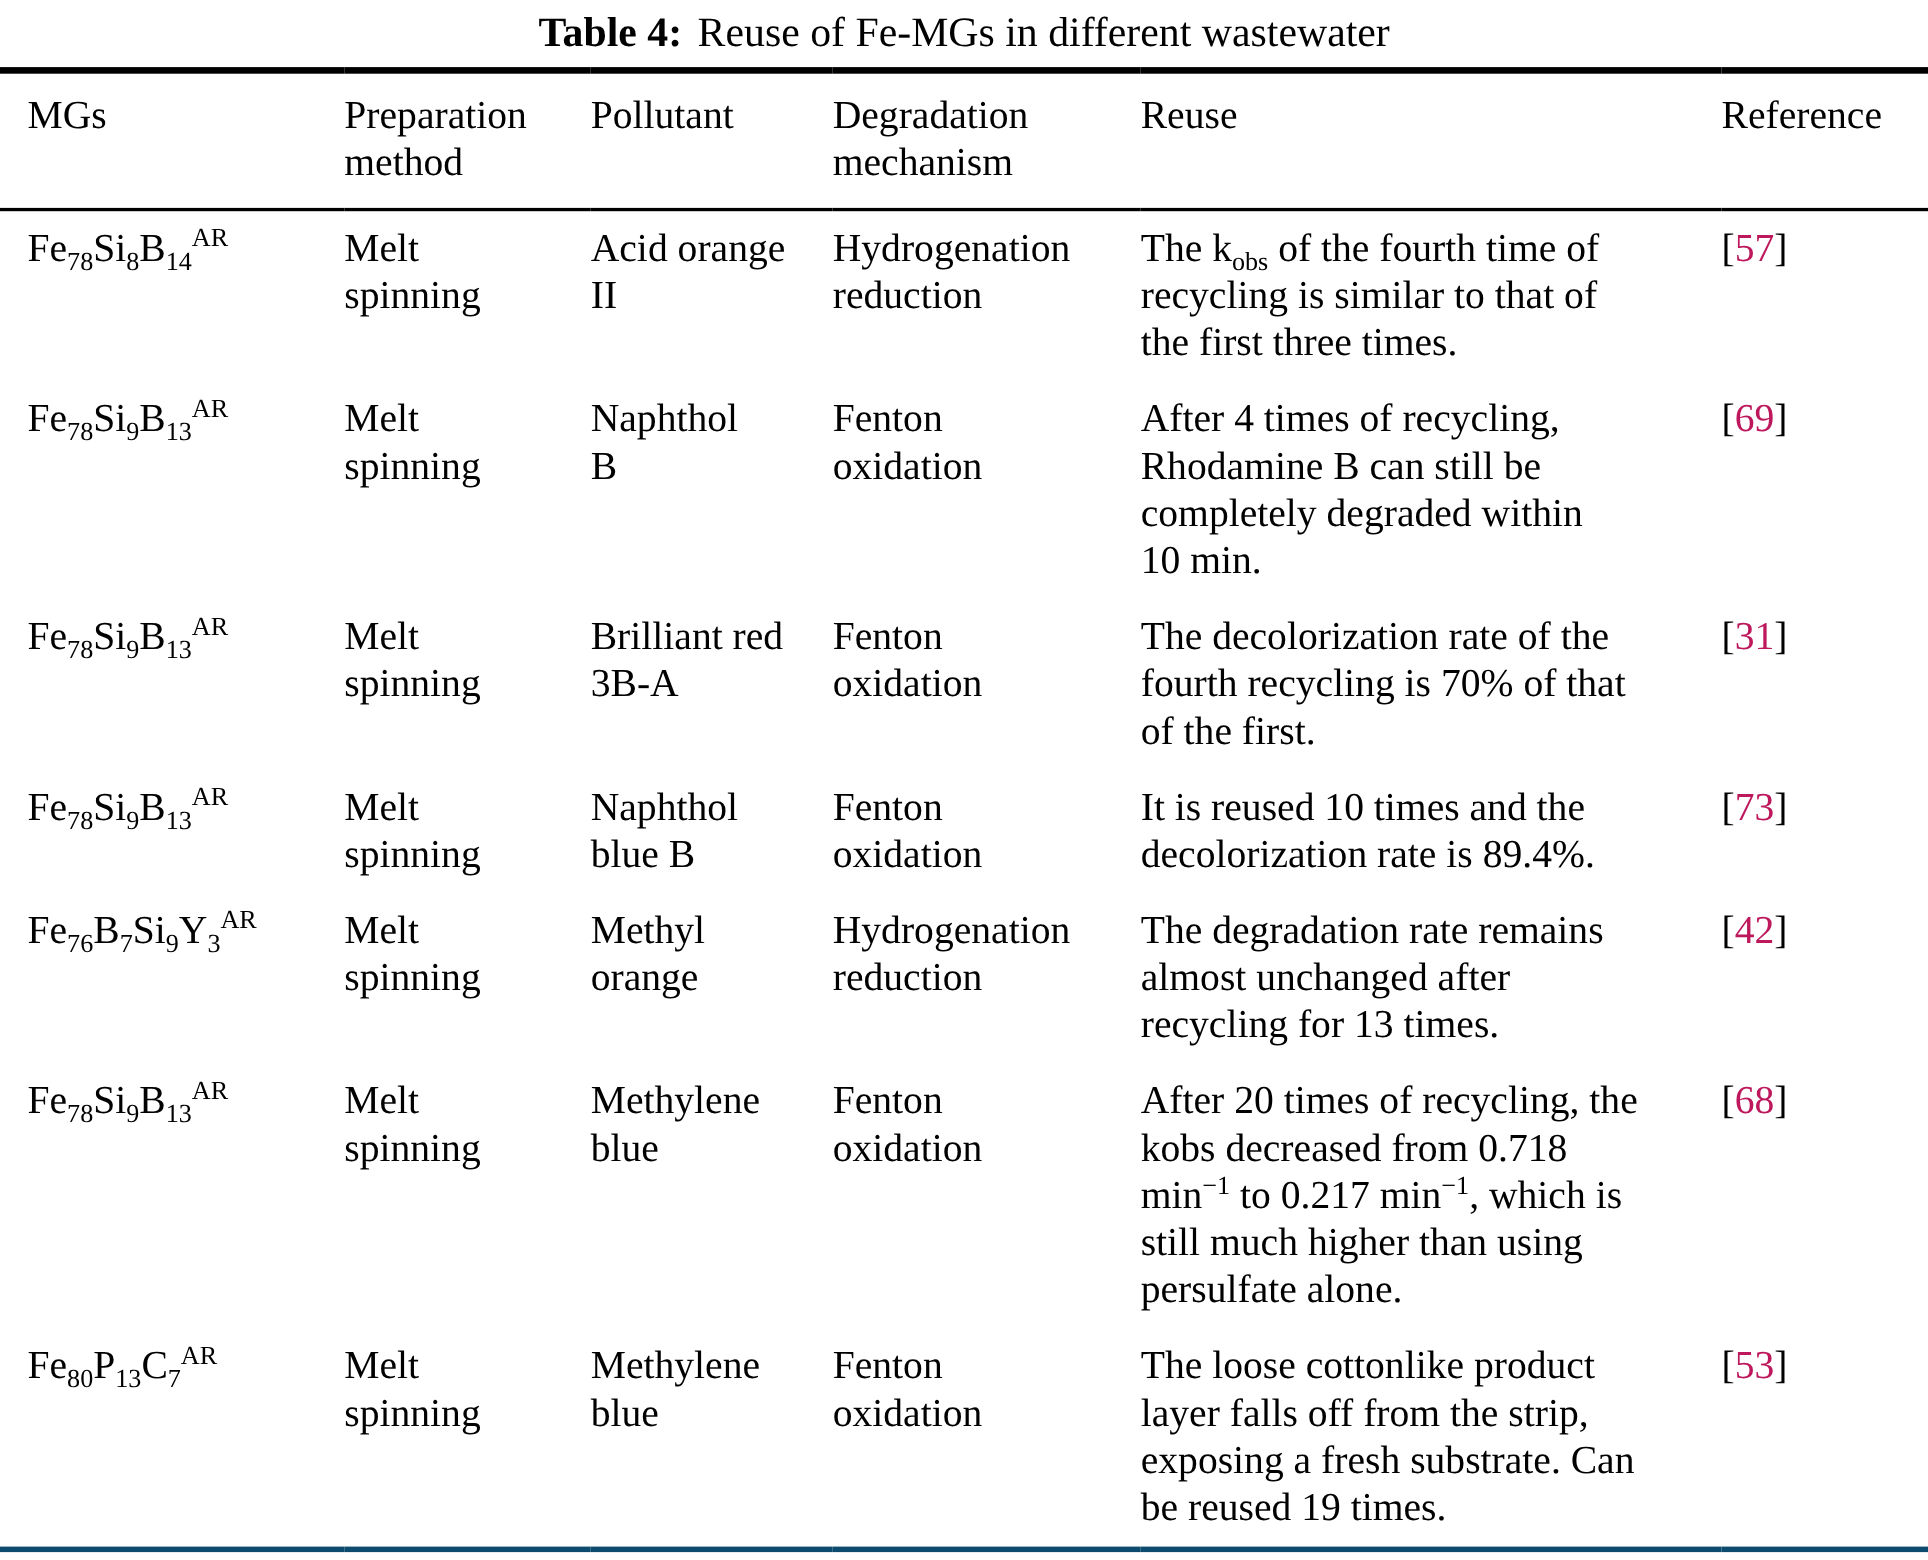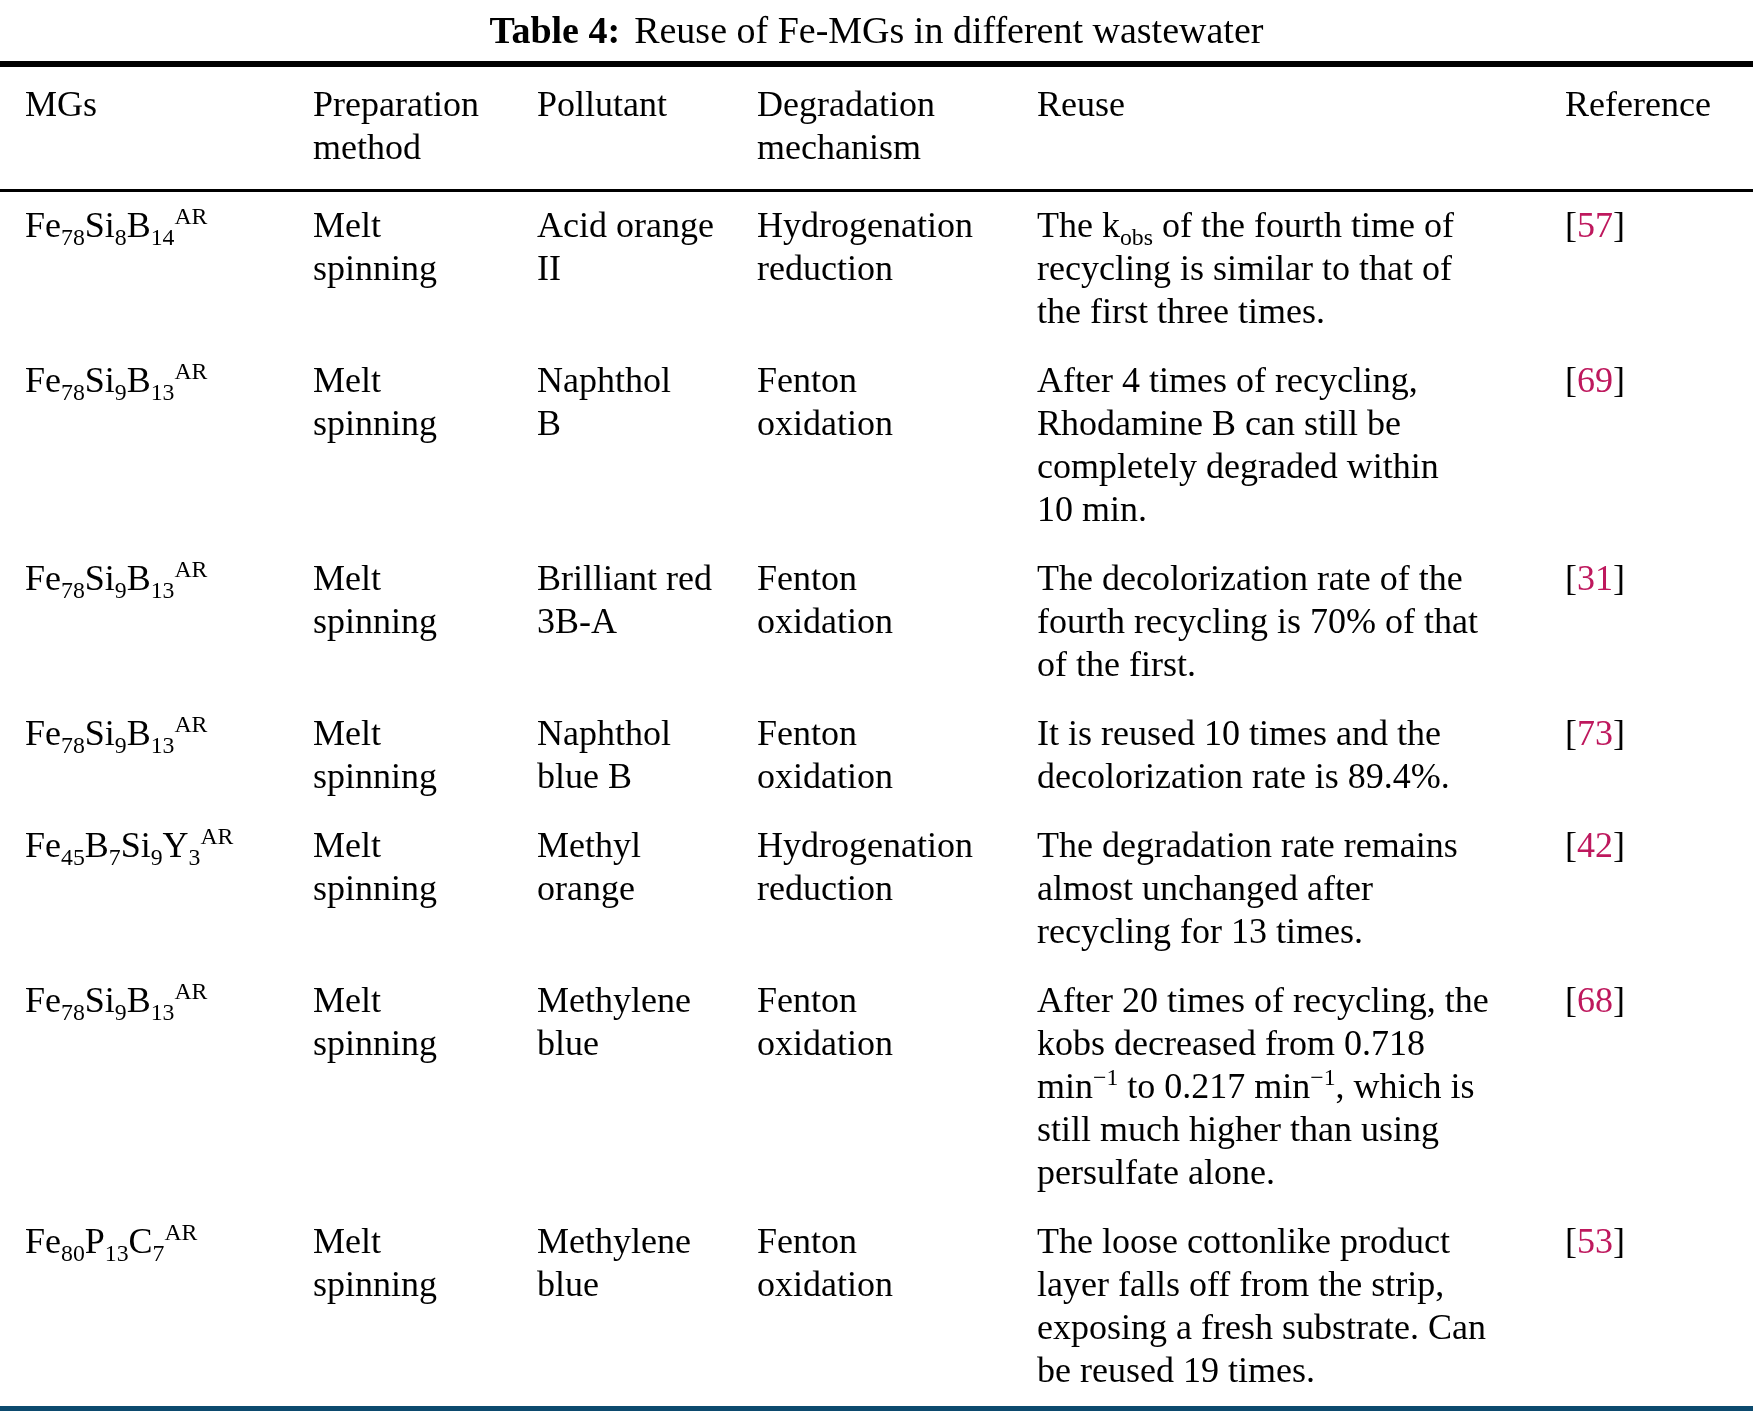--- a/index.html
+++ b/index.html
@@ -132,21 +132,21 @@
         <td class="wrap-cell">Melt
 spinning</td>
         <td class="wrap-cell">Naphthol
 blue B</td>
         <td class="wrap-cell">Fenton
 oxidation</td>
         <td>It is reused 10 times and the<br>decolorization rate is 89.4%.</td>
         <td><span>[</span><span class="ref-num">73</span><span>]</span></td>
       </tr>
       <tr>
-        <td>Fe<sub>45</sub>B<sub>7</sub>Si<sub>9</sub>Y<sub>3</sub><sup>AR</sup></td>
+        <td>Fe<sub>76</sub>B<sub>7</sub>Si<sub>9</sub>Y<sub>3</sub><sup>AR</sup></td>
         <td class="wrap-cell">Melt
 spinning</td>
         <td class="wrap-cell">Methyl
 orange</td>
         <td class="wrap-cell">Hydrogenation
 reduction</td>
         <td>The degradation rate remains<br>almost unchanged after<br>recycling for 13 times.</td>
         <td><span>[</span><span class="ref-num">42</span><span>]</span></td>
       </tr>
       <tr>

